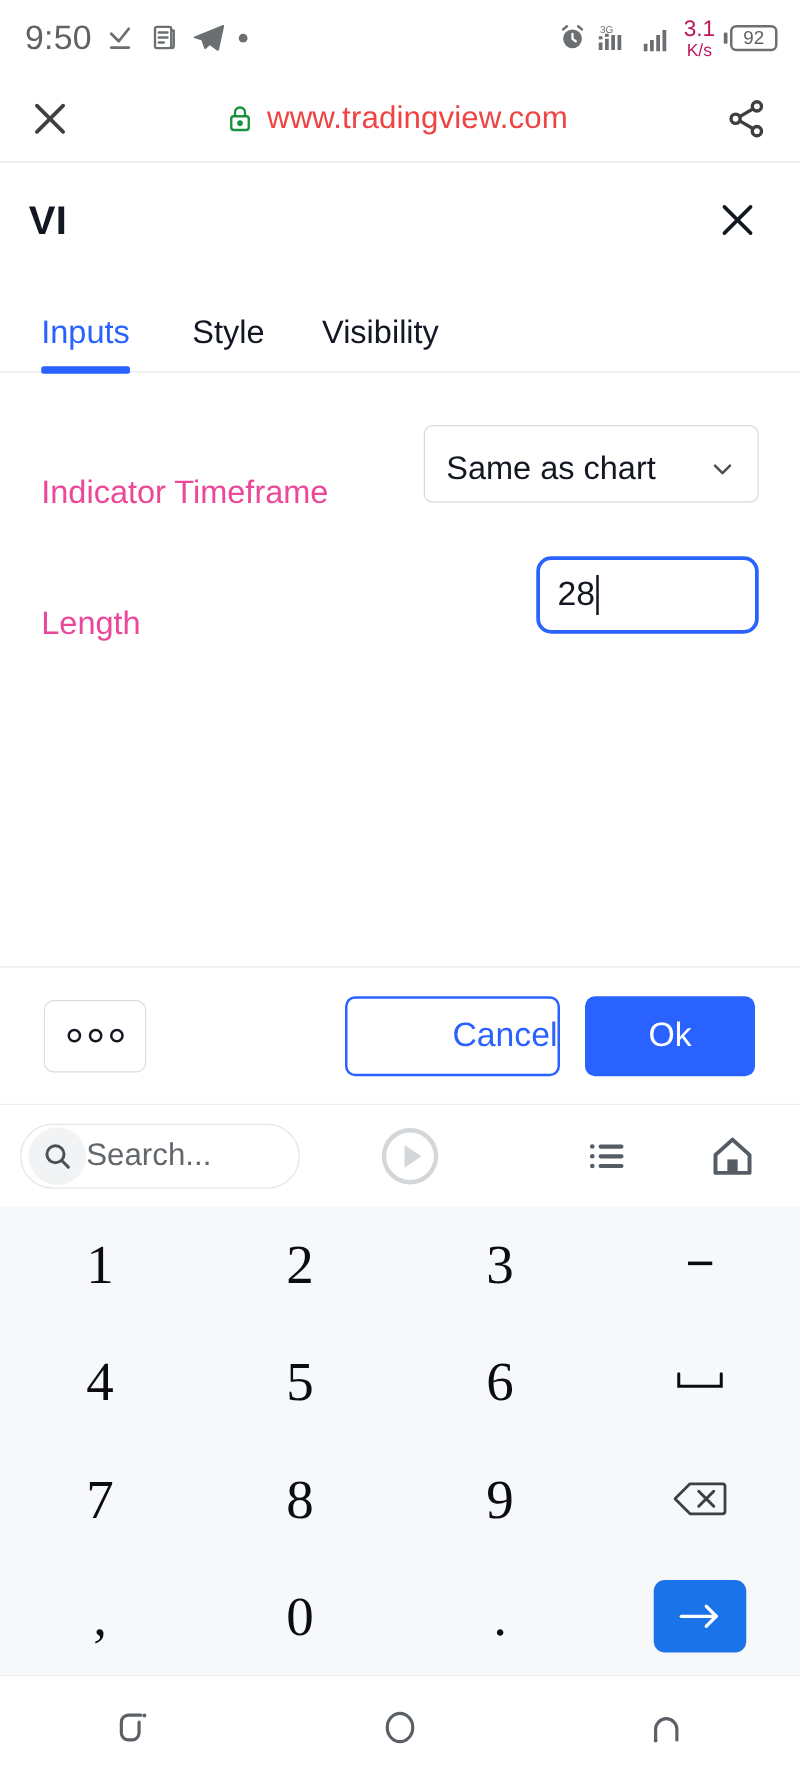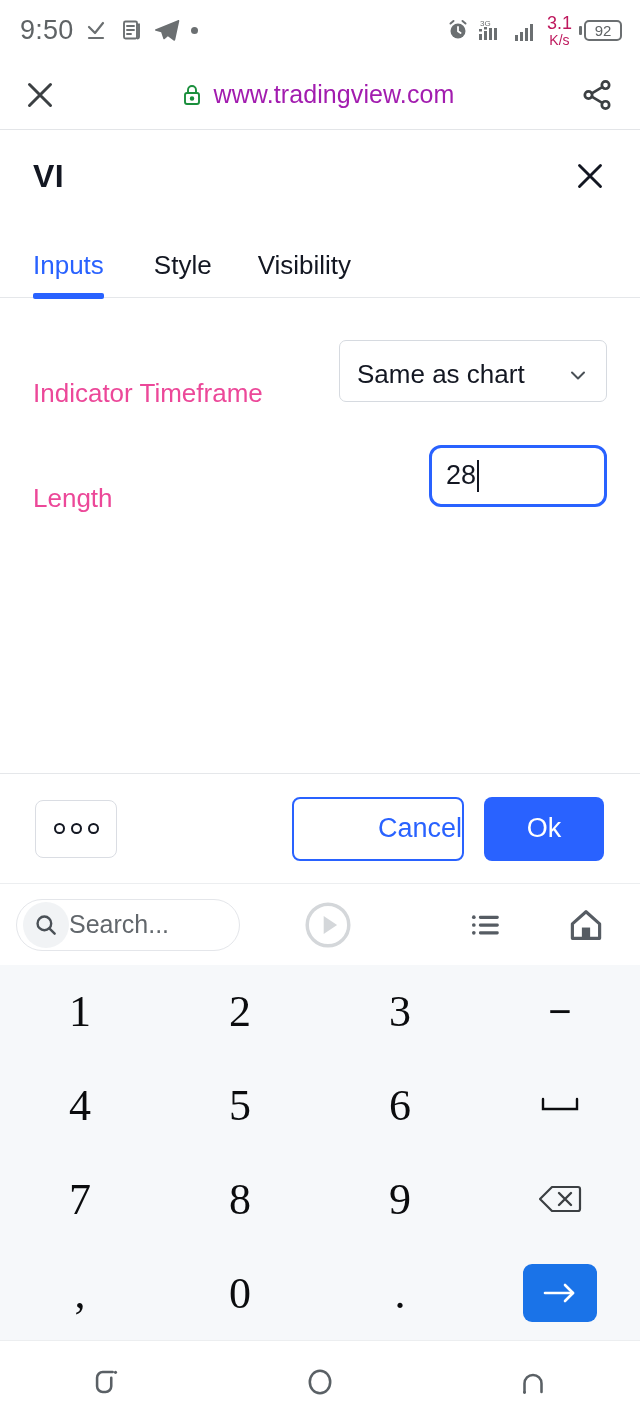--- a/index.html
+++ b/index.html
@@ -39,30 +39,30 @@
   
   .browserbar {
     height: 70px; flex: 0 0 70px;
     display: flex; align-items: center;
     border-bottom: 1px solid #e3e5e8;
     position: relative; background: #fff;
   }
   .bb-close { width: 80px; display: flex; align-items: center; justify-content: center; }
   .bb-url {
     flex: 1; display: flex; align-items: center; justify-content: center; gap: 10px;
-    font-size: 25px; color: #a21caf; letter-spacing: .1px;
+    font-size: 25px; color: #ef4444; letter-spacing: .1px;
   }
   .bb-share { width: 86px; display: flex; align-items: center; justify-content: center; }
 
   
   .dialog { flex: 1 1 auto; display: flex; flex-direction: column; background:#fff; min-height: 0; }
   .dlg-head {
     height: 92px; flex: 0 0 92px;
     display: flex; align-items: center; justify-content: space-between;
-    padding: 0 28px 0 33px;
+    padding: 0 28px 0 23px;
   }
   .dlg-title { font-size: 32px; font-weight: bold; color: #131722; letter-spacing: .3px; }
   .dlg-x { width: 44px; height: 44px; display: flex; align-items: center; justify-content: center; }
 
   .tabs {
     height: 76px; flex: 0 0 76px;
     display: flex; align-items: flex-end; gap: 0;
     padding-left: 33px;
     border-bottom: 1px solid #e5e7ea;
   }
@@ -116,21 +116,21 @@
   }
   .more-dot { width: 11px; height: 11px; border-radius: 50%; border: 2.5px solid #131722; }
   .foot-spacer { flex: 1 1 auto; }
   .btn-cancel {
     width: 172px; height: 64px; border: 2px solid #2962ff; border-radius: 8px;
     color: #2962ff; font-size: 27px; background: #fff;
     display: flex; align-items: center; justify-content: flex-end;
     margin-right: 20px;
   }
   .btn-ok {
-    width: 120px; height: 64px; border-radius: 8px;
+    width: 136px; height: 64px; border-radius: 8px;
     background: #2962ff; color: #fff; font-size: 27px;
     display: flex; align-items: center; justify-content: center;
   }
 
   
   .kb-toolbar {
     flex: 0 0 82px; height: 82px;
     display: flex; align-items: center;
     background: #ffffff; border-top: 1px solid #eceef0;
     padding: 0 24px 0 16px;

